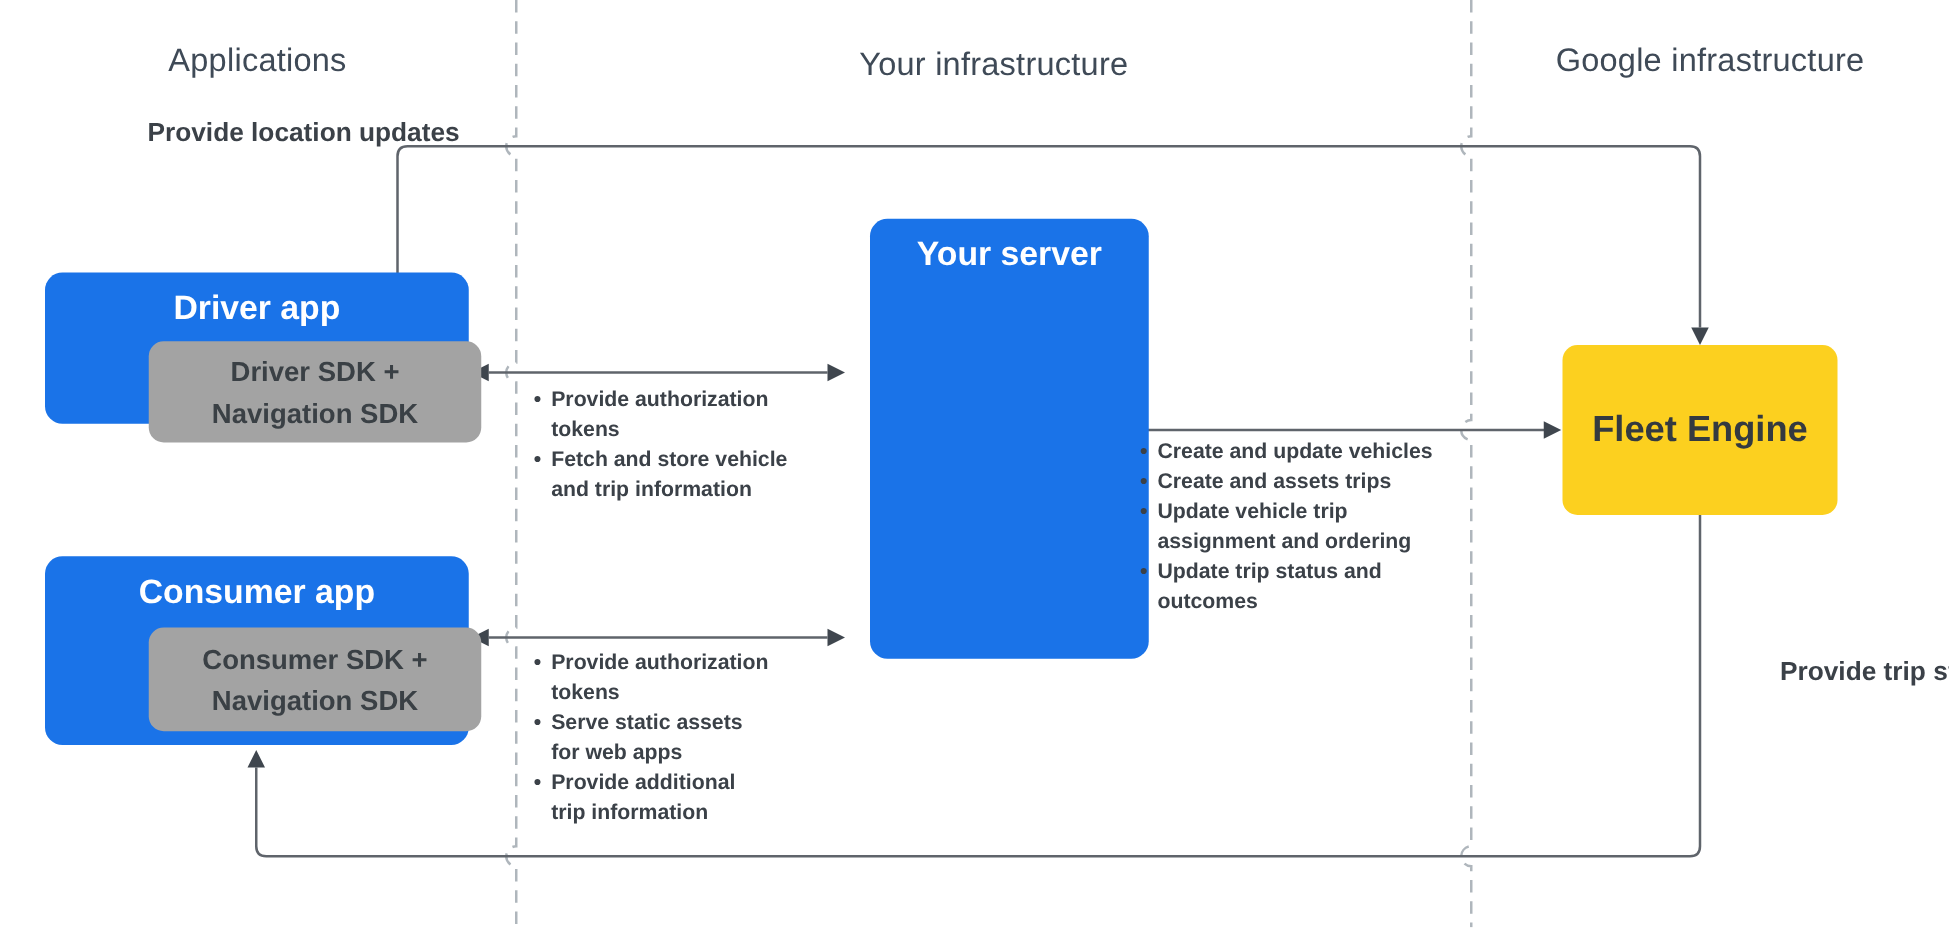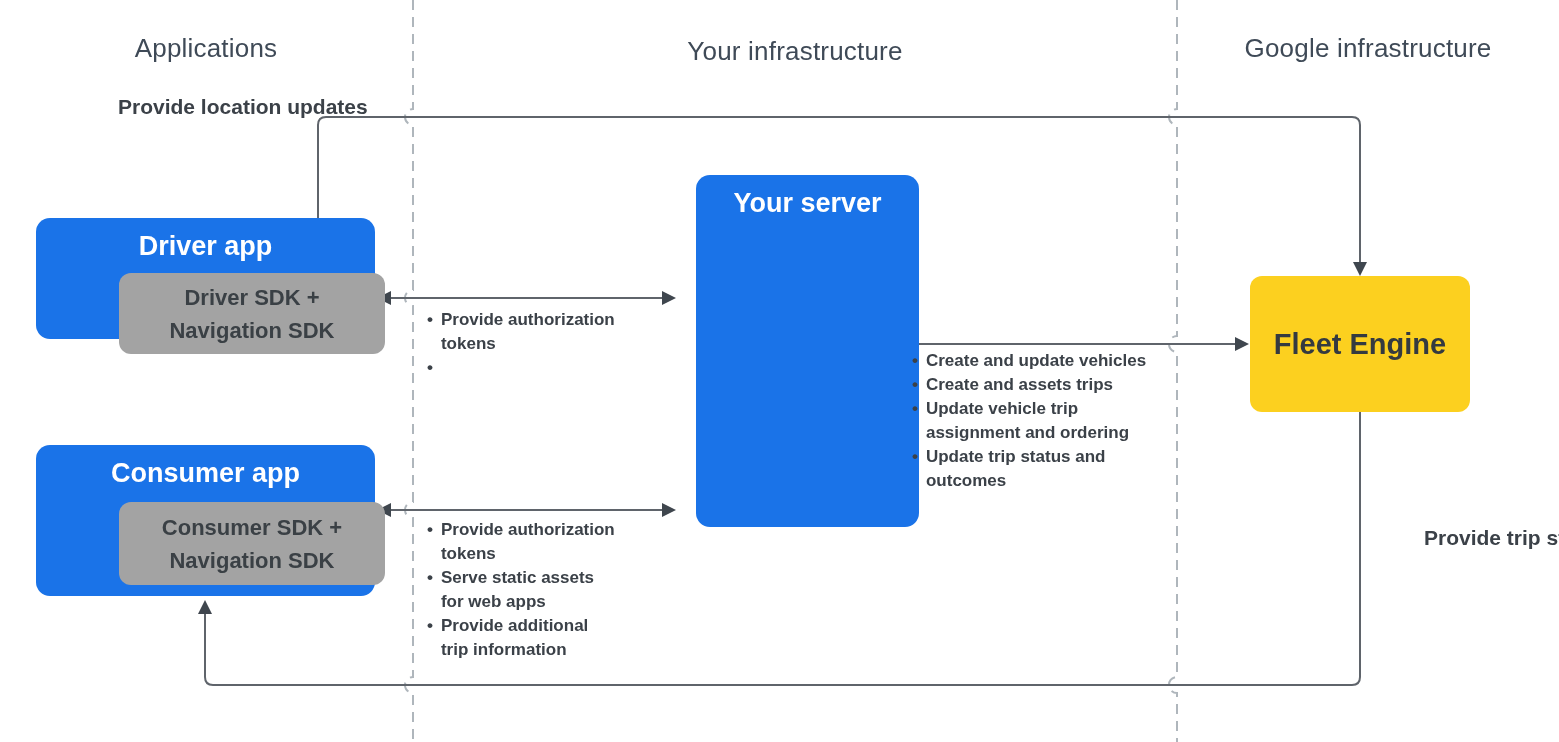--- a/index.html
+++ b/index.html
@@ -183,20 +183,22 @@
   </div>
 
   <ul class="edge-list list-driver-server">
     <li>
       <span class="bullet">•</span>
       <span class="li-text">Provide authorization
 tokens</span>
     </li>
     <li>
       <span class="bullet">•</span>
+      <span class="li-text">Fetch and store vehicle
+and trip information</span>
     </li>
   </ul>
 
   <ul class="edge-list list-consumer-server">
     <li>
       <span class="bullet">•</span>
       <span class="li-text">Provide authorization
 tokens</span>
     </li>
     <li>

